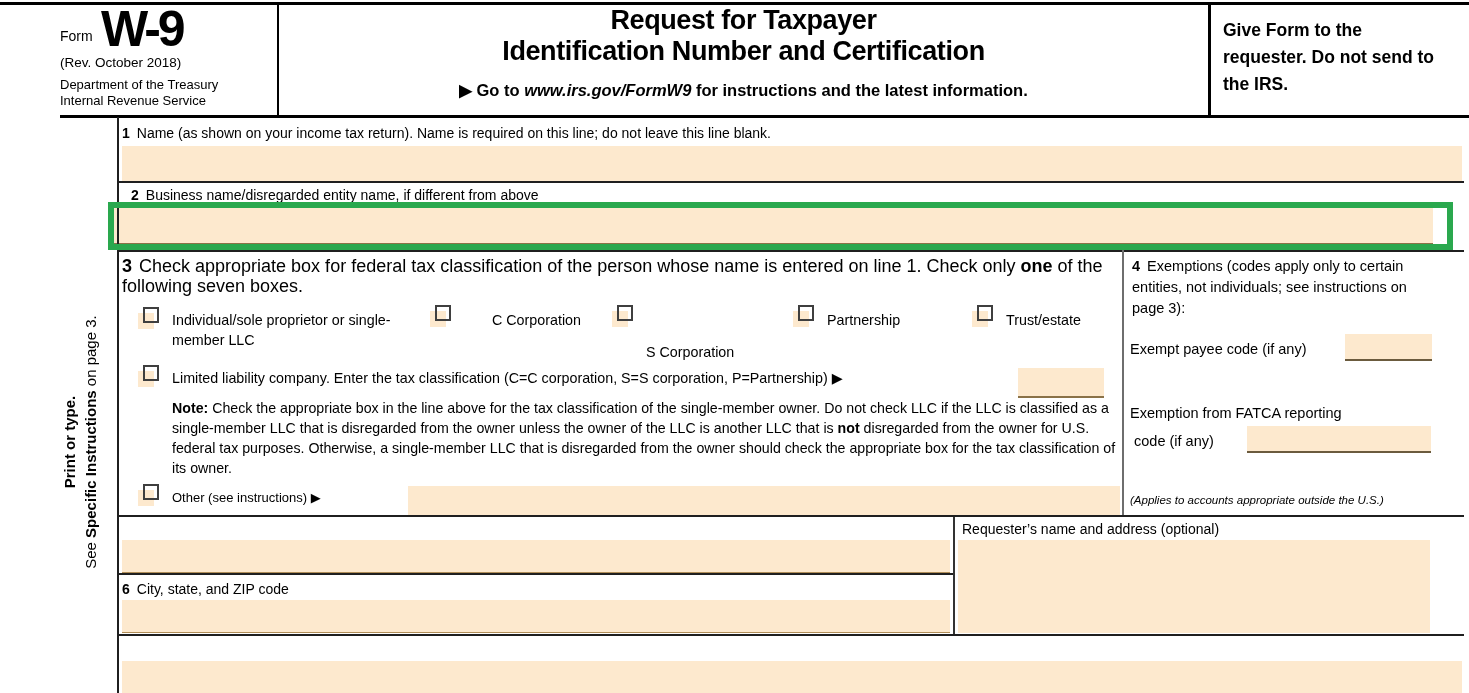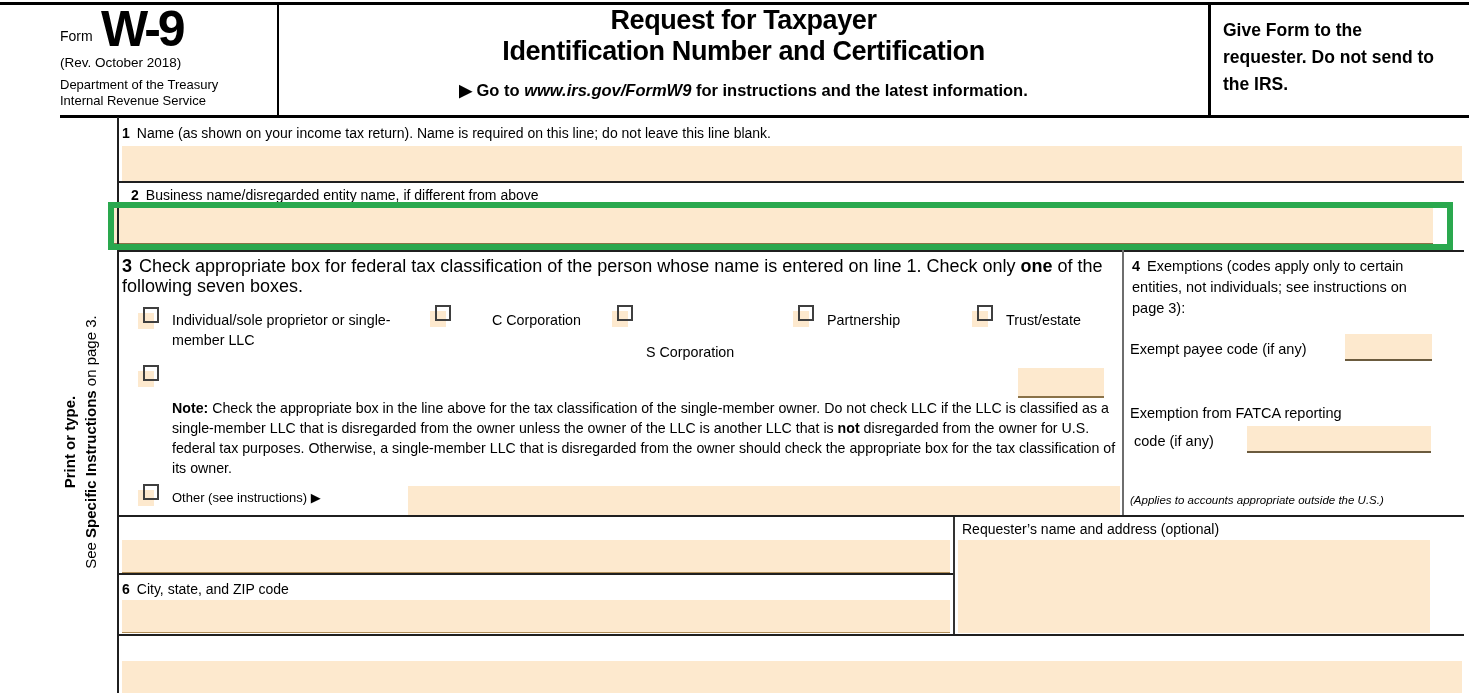--- a/index.html
+++ b/index.html
@@ -158,20 +158,23 @@
   <div class="checkbox" style="left:972px;top:305px;">
       <span class="fill"></span>
       <span class="outline"></span>
     </div>
   <div class="label" style="left:1006px;top:311px;font-size:14.3px;">Trust/estate</div>
 
   <div class="checkbox" style="left:138px;top:365px;">
       <span class="fill"></span>
       <span class="outline"></span>
     </div>
+  <div class="label" style="left:172px;top:369px;width:845px;font-size:14.3px;">
+    <span>Limited liability company. Enter the tax classification (C=C corporation, S=S corporation, P=Partnership) </span><span>▶</span>
+  </div>
   <input class="field" style="left: 1018px; top: 368px; width: 86px; height: 30px; border-bottom: 2px solid rgb(138, 114, 72);" value="">
 
   <div class="label note" style="left:172px;top:398px;width:950px;">
     <b>Note:</b><span> Check the appropriate box in the line above for the tax classification of the single-member owner.  Do not check LLC if the LLC is classified as a single-member LLC that is disregarded from the owner unless the owner of the LLC is another LLC that is </span><b>not</b><span> disregarded from the owner for U.S. federal tax purposes. Otherwise, a single-member LLC that is disregarded from the owner should check the appropriate box for the tax classification of its owner.</span>
   </div>
 
   <div class="checkbox" style="left:138px;top:484px;">
       <span class="fill"></span>
       <span class="outline"></span>
     </div>

